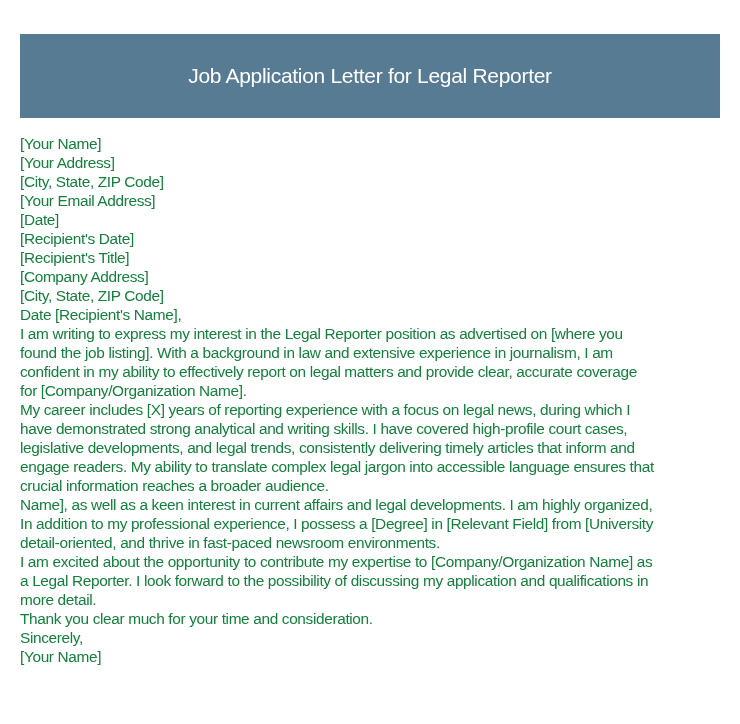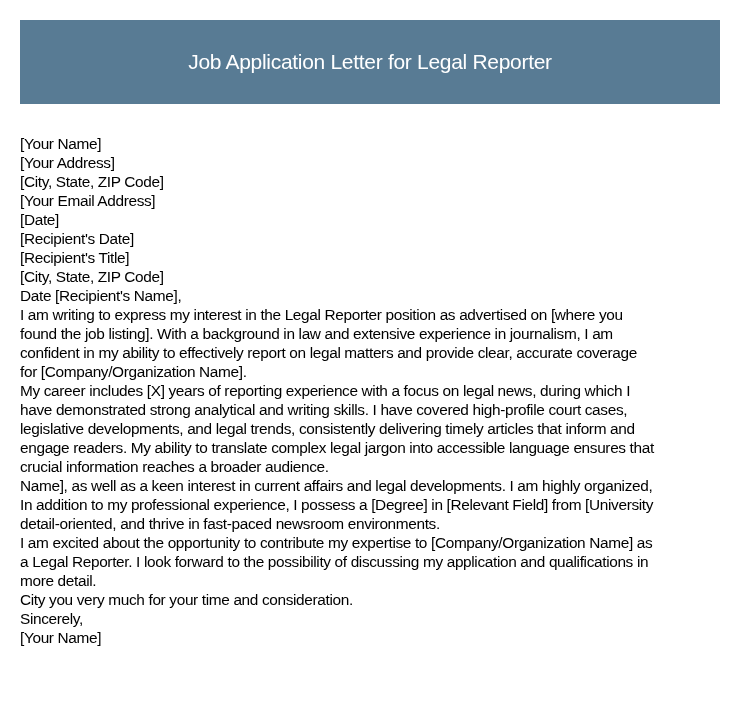--- a/index.html
+++ b/index.html
@@ -1,34 +1,34 @@
 <!DOCTYPE html>
 <html><head>
   <meta charset="utf-8">
   <style>
     html, body { margin: 0; padding: 0; background: #ffffff; }
     body { width: 740px; height: 724px; overflow: hidden; position: relative; }
     .header {
-      position: absolute; left: 20px; top: 20px; width: 700px; height: 84px;
+      position: absolute; left: 20px; top: 34px; width: 700px; height: 84px;
       background: #587b94;
       display: flex; align-items: center; justify-content: center;
     }
     .header-title {
       color: #ffffff;
       font-family: "Liberation Sans", sans-serif;
       font-size: 21px;
       letter-spacing: -0.3px;
       margin: 0; font-weight: normal;
     }
     .letter {
       position: absolute; left: 20px; top: 134px; width: 710px;
       font-family: "Liberation Sans", sans-serif;
       font-size: 15.4px;
       line-height: 19px;
-      color: #000000;
+      color: #15803d;
       letter-spacing: -0.35px;
       white-space: nowrap;
     }
     .line { display: block; height: 19px; }
   </style>
 </head>
 <body>
 
 <div class="header">
   <h1 class="header-title">Job Application Letter for Legal Reporter</h1>
@@ -38,20 +38,21 @@
   <div>
     <span class="line">[Your Name]</span>
     <span class="line">[Your Address]</span>
     <span class="line">[City, State, ZIP Code]</span>
     <span class="line">[Your Email Address]</span>
   </div>
   <span class="line">[Date]</span>
   <div>
     <span class="line">[Recipient's Date]</span>
     <span class="line">[Recipient's Title]</span>
+    <span class="line">[Company Address]</span>
     <span class="line">[City, State, ZIP Code]</span>
   </div>
   <span class="line">Date [Recipient's Name],</span>
 
   <div>
     <span class="line">I am writing to express my interest in the Legal Reporter position as advertised on [where you</span>
     <span class="line">found the job listing]. With a background in law and extensive experience in journalism, I am</span>
     <span class="line">confident in my ability to effectively report on legal matters and provide clear, accurate coverage</span>
     <span class="line">for [Company/Organization Name].</span>
   </div>
@@ -66,17 +67,17 @@
     <span class="line">Name], as well as a keen interest in current affairs and legal developments. I am highly organized,</span>
     <span class="line">In addition to my professional experience, I possess a [Degree] in [Relevant Field] from [University</span>
     <span class="line">detail-oriented, and thrive in fast-paced newsroom environments.</span>
   </div>
   <div>
     <span class="line">I am excited about the opportunity to contribute my expertise to [Company/Organization Name] as</span>
     <span class="line">a Legal Reporter. I look forward to the possibility of discussing my application and qualifications in</span>
     <span class="line">more detail.</span>
   </div>
   <div>
-    <span class="line">City you very much for your time and consideration.</span>
+    <span class="line">Thank you clear much for your time and consideration.</span>
   </div>
   <span class="line">Sincerely,</span>
   <span class="line">[Your Name]</span>
 </div>
 
 </body></html>

